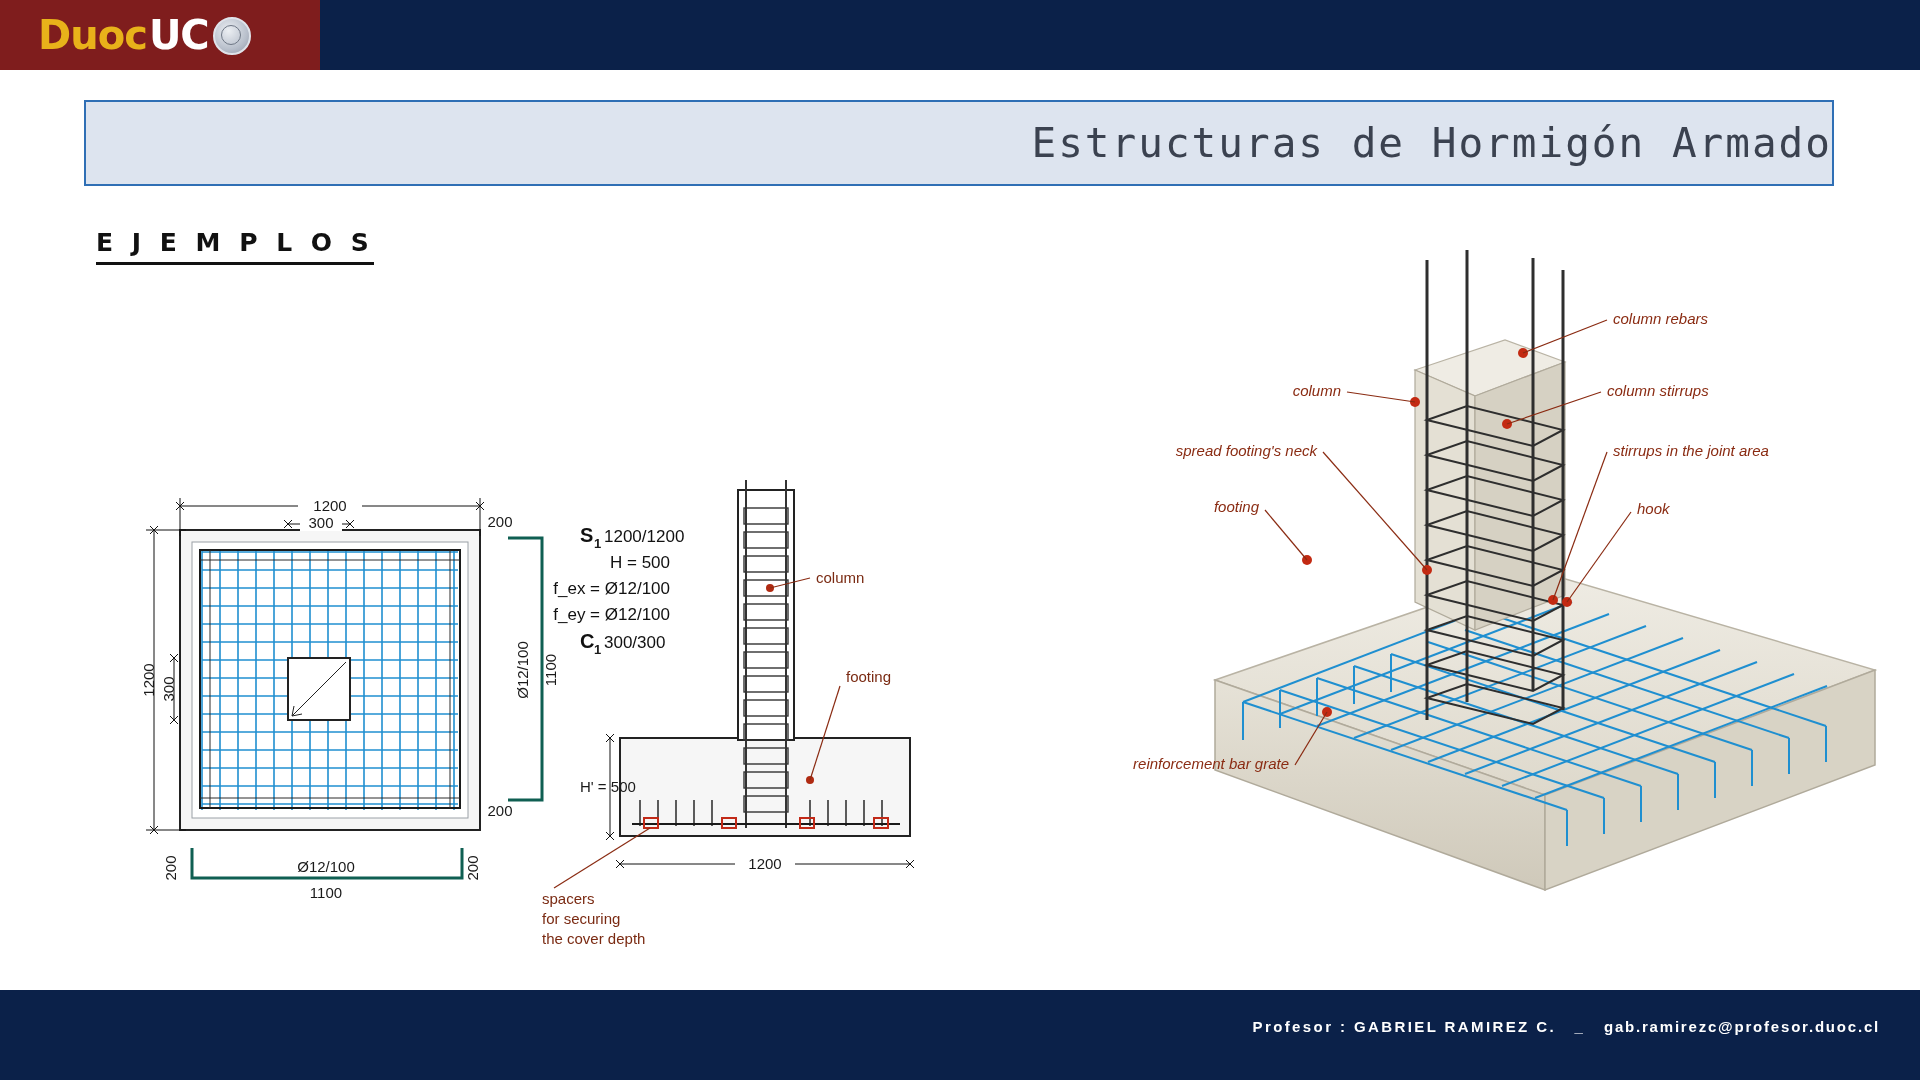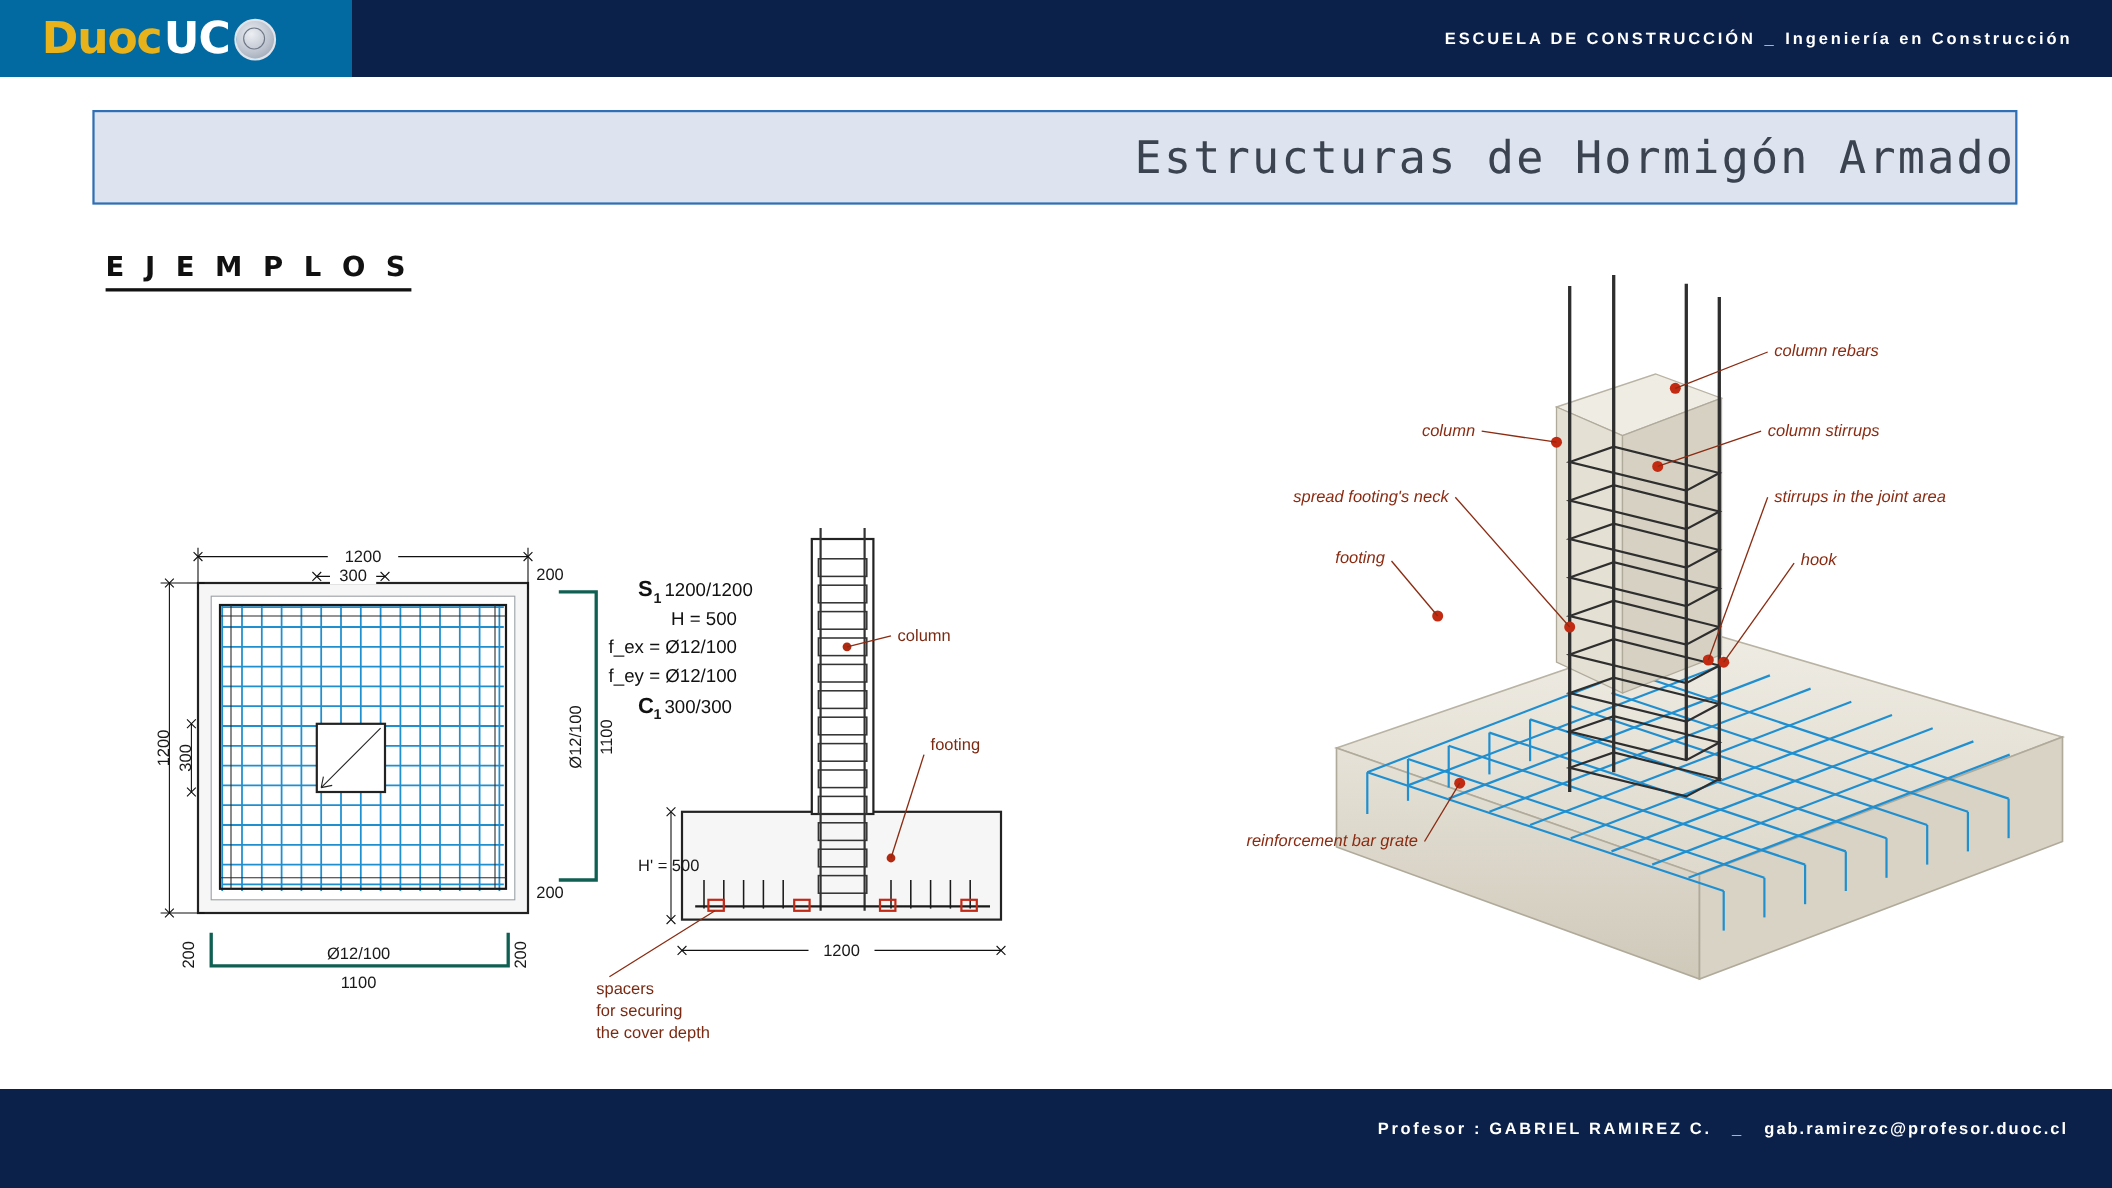--- a/index.html
+++ b/index.html
@@ -9,21 +9,21 @@
     font-family:"Liberation Sans", sans-serif;
   }
 
   
   .topbar{
     position:absolute;left:0;top:0;width:1920px;height:70px;
     background:#0b2149;
   }
   .topbar-left{
     position:absolute;left:0;top:0;width:320px;height:70px;
-    background:#0369a1;
+    background:#7f1d1d;
   }
   .logo-wrap{
     position:absolute;left:38px;top:12px;height:46px;display:flex;align-items:center;
   }
   .logo-duoc{
     font-family:"DejaVu Sans", sans-serif;
     font-weight:bold;font-size:40px;color:#e8b21a;letter-spacing:-1px;
     line-height:40px;
   }
   .logo-uc{
@@ -100,25 +100,20 @@
 </head>
 <body>
 
 <div class="topbar">
   <div class="topbar-left">
     <div class="logo-wrap">
       <span class="logo-duoc">Duoc</span>
       <span class="logo-uc">UC</span>
       <span class="logo-seal"></span>
     </div>
-  </div>
-  <div class="topbar-right">
-    <span>ESCUELA DE CONSTRUCCIÓN</span>
-    <span class="topbar-sep">_</span>
-    <span>Ingeniería en Construcción</span>
   </div>
 </div>
 
 <div class="title-box">
   <div class="title-text">Estructuras de Hormigón Armado</div>
 </div>
 
 <div class="section-label">E J E M P L O S</div>
 
 <div class="fig-left">

